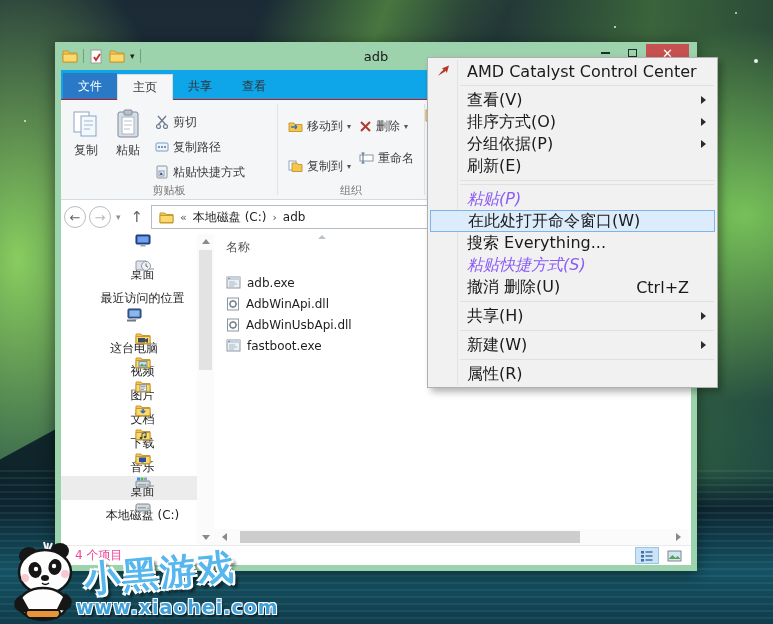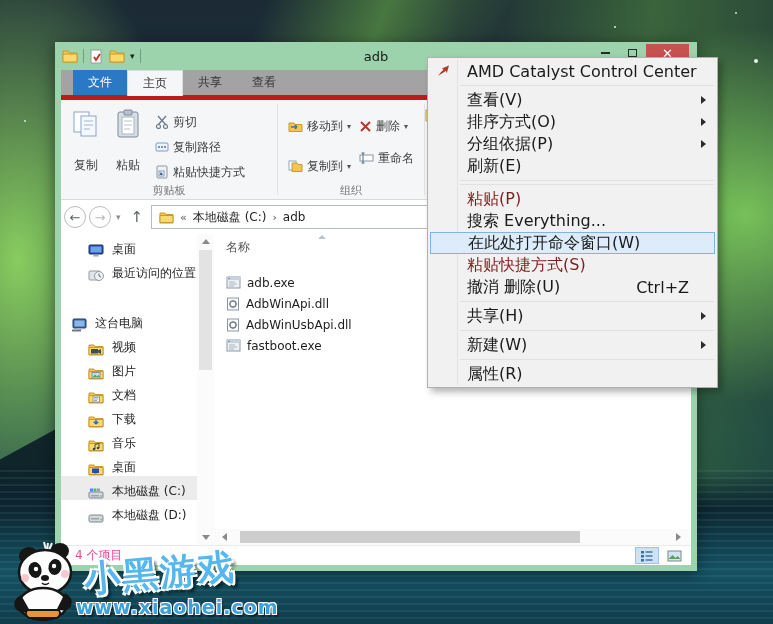--- a/index.html
+++ b/index.html
@@ -37,34 +37,34 @@
   .win-title { position:absolute; left:120px; right:120px; text-align:center; font-size:13px; color:#1a1a1a; }
   .cap-btns { position:absolute; right:8px; top:2px; height:18px; display:flex; }
   .cap-btn { width:27px; height:18px; display:flex; align-items:center; justify-content:center; cursor:default; }
   .cap-btn .bar { width:9px; height:2px; background:#1f2f26; }
   .cap-btn .box { width:9px; height:8px; border:1px solid #1f2f26; }
   .cap-close { width:43px; background:#c75050; color:#fff; font-size:13px; }
 
   .inner { position:absolute; left:6px; right:6px; top:28px; bottom:6px; background:#fff; overflow:hidden; }
 
   
-  .tabrow { position:absolute; left:0; right:0; top:0; height:30px; background:#a3a3a3;
-    border-bottom:5px solid #b91c1c; display:flex; align-items:flex-end;padding-left:10px; }
+  .tabrow { position:absolute; left:0; right:0; top:0; height:30px; background:#0ea5e9;
+    border-bottom:1px solid #b91c1c; display:flex; align-items:flex-end; }
   .file-btn { margin:4px 0 0 2px; height:26px; width:54px; background:#2a79c7; color:#fff;
     display:flex; align-items:center; justify-content:center; font-size:12px; }
   .tab { height:26px; padding:0 15px; display:flex; align-items:center; color:#333;margin-top:36px; }
   .tab.active { background:#f5f6f7; border:1px solid #dadbdc; border-bottom:none; margin-bottom:-1px; }
 
   
   .ribbon { position:absolute; left:0; right:0; top:30px; height:100px; background:#f5f6f7;
     border-bottom:1px solid #d8d9da; display:flex; }
   .rgroup { position:relative; height:100%; padding:4px 4px 16px 4px; display:flex; align-items:flex-start; }
   .rg-label { position:absolute; bottom:1px; left:0; right:0; text-align:center; color:#777; font-size:11px; }
   .rg-sep { width:1px; background:#e2e3e4; margin:4px 0; }
-  .bigbtn { width:42px; display:flex; flex-direction:column; align-items:center; gap:18px; padding-top:5px; color:#404040; }
+  .bigbtn { width:42px; display:flex; flex-direction:column; align-items:center; gap:3px; padding-top:5px; color:#404040; }
   .smallcol { display:flex; flex-direction:column; gap:5px; padding:8px 2px 0 6px; }
   .smallbtn { display:flex; align-items:center; gap:4px; height:20px; color:#404040; white-space:nowrap; }
   .ddm { font-size:8px; color:#555; }
   .nf-part { width:20px; overflow:hidden; padding-top:8px; display:flex; flex-direction:column; align-items:flex-start; gap:2px; color:#404040; }
   .nf-part .vtxt { writing-mode:vertical-rl; letter-spacing:2px; font-size:12px; }
 
   
   .addrrow { position:absolute; left:0; right:0; top:130px; height:34px; background:#fff;
     display:flex; align-items:center; padding:0 3px; gap:3px; }
   .navcirc { width:22px; height:22px; border-radius:50%; border:1px solid #b9bdc0; color:#5e6366;
@@ -72,21 +72,21 @@
   .navcirc.dis { color:#b6babd; }
   .navdrop { color:#8b8f92; font-size:9px; padding:0 2px; }
   .upbtn { color:#5e6366; font-size:15px; padding:0 5px; }
   .addrbox { flex:1; height:24px; border:1px solid #b5bcc2; background:#fff; display:flex;
     align-items:center; gap:6px; padding:0 7px; margin-right:2px; }
   .addrbox .crumb { color:#1e1e1e; }
   .addrbox .sep { color:#555; font-size:11px; }
 
   
   .sidebar { position:absolute; left:0; top:164px; width:136px; bottom:36px; overflow:hidden; }
-  .srow { height:24px; display:flex; align-items:flex-end; gap:8px; padding-left:27px; white-space:nowrap; }
+  .srow { height:24px; display:flex; align-items:center; gap:18px; padding-left:27px; white-space:nowrap;flex-direction:column; }
   .srow.root { padding-left:10px; }
   .srow.sel { background:#ececec; }
   .tree-gap { height:26px; }
   .vscroll { position:absolute; left:136px; top:164px; width:17px; bottom:20px; background:#fbfbfb; }
   .vscroll .arr { position:absolute; left:5px; width:0; height:0; }
   .vscroll .arr.up { top:5px; border-left:4px solid transparent; border-right:4px solid transparent; border-bottom:5px solid #8a8a8a; }
   .vscroll .arr.dn { bottom:5px; border-left:4px solid transparent; border-right:4px solid transparent; border-top:5px solid #8a8a8a; }
   .vthumb { position:absolute; left:2px; right:2px; top:16px; height:120px; background:#e3e3e3; }
 
   .filearea { position:absolute; left:153px; right:0; top:164px; bottom:36px; overflow:hidden; }
@@ -107,21 +107,21 @@
   .viewbtns { position:absolute; right:5px; bottom:1px; display:flex; gap:3px; }
   .viewbtn { width:24px; height:17px; display:flex; align-items:center; justify-content:center; border:1px solid transparent; }
   .viewbtn.active { background:#cbe3f5; border-color:#9ac5e8; }
 
   
   .ctx { position:absolute; left:427px; top:57px; width:291px; background:#f1f1f1;
     border:1px solid #b0b0b0; box-shadow:4px 4px 7px rgba(0,0,0,.3); padding:2px 0; z-index:40; }
   .ctx::before { content:""; position:absolute; left:29px; top:2px; bottom:2px; width:1px; background:#e2e2e2; }
   .ctx-item { position:relative; height:22px; margin:0 2px; display:flex; align-items:center;
     padding:0 10px 0 37px; color:#1a1a1a; }
-  .ctx-item.dis { color:#7f1d1d; }
+  .ctx-item.dis { color:#8b5cf6;font-style:italic; }
   .ctx-item.hl { background:#dcecfb; border:1px solid #7eb4ea; }
   .ctx-sep { height:1px; background:#e0e0e0; margin:3px 3px 3px 32px; }
   .ctx-arrow { position:absolute; right:9px; top:7px; width:0; height:0;
     border-top:4px solid transparent; border-bottom:4px solid transparent; border-left:5px solid #2b2b2b; }
   .ctx-short { margin-left:auto; padding-right:16px; }
   .amd-ico { position:absolute; left:6px; top:3px; }
 
   
   .wm { position:absolute; left:0; bottom:0; width:250px; height:86px; z-index:60; }
   .wm-panda { position:absolute; left:2px; bottom:2px; }
@@ -557,25 +557,25 @@
     <span class="ctx-arrow"></span>
   </div>
   <div class="ctx-item">
     <span>刷新(E)</span>
   </div>
   <div class="ctx-sep"></div>
   <div class="ctx-sep"></div>
   <div class="ctx-item dis">
     <span>粘贴(P)</span>
   </div>
-  <div class="ctx-item">
-    <span>搜索 Everything...</span>
-  </div>
   <div class="ctx-item hl">
     <span>在此处打开命令窗口(W)</span>
+  </div>
+  <div class="ctx-item">
+    <span>搜索 Everything...</span>
   </div>
   <div class="ctx-item dis">
     <span>粘贴快捷方式(S)</span>
   </div>
   <div class="ctx-item">
     <span>撤消 删除(U)</span>
     <span class="ctx-short">Ctrl+Z</span>
   </div>
   <div class="ctx-sep"></div>
   <div class="ctx-item">

